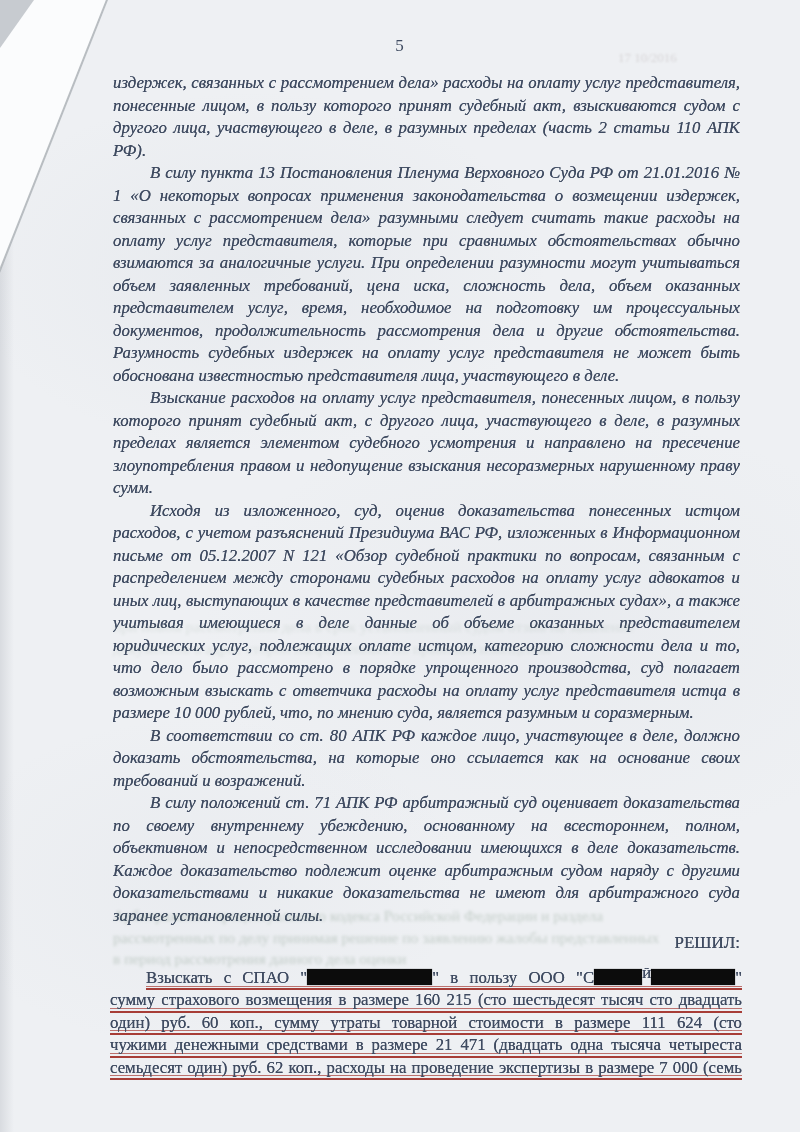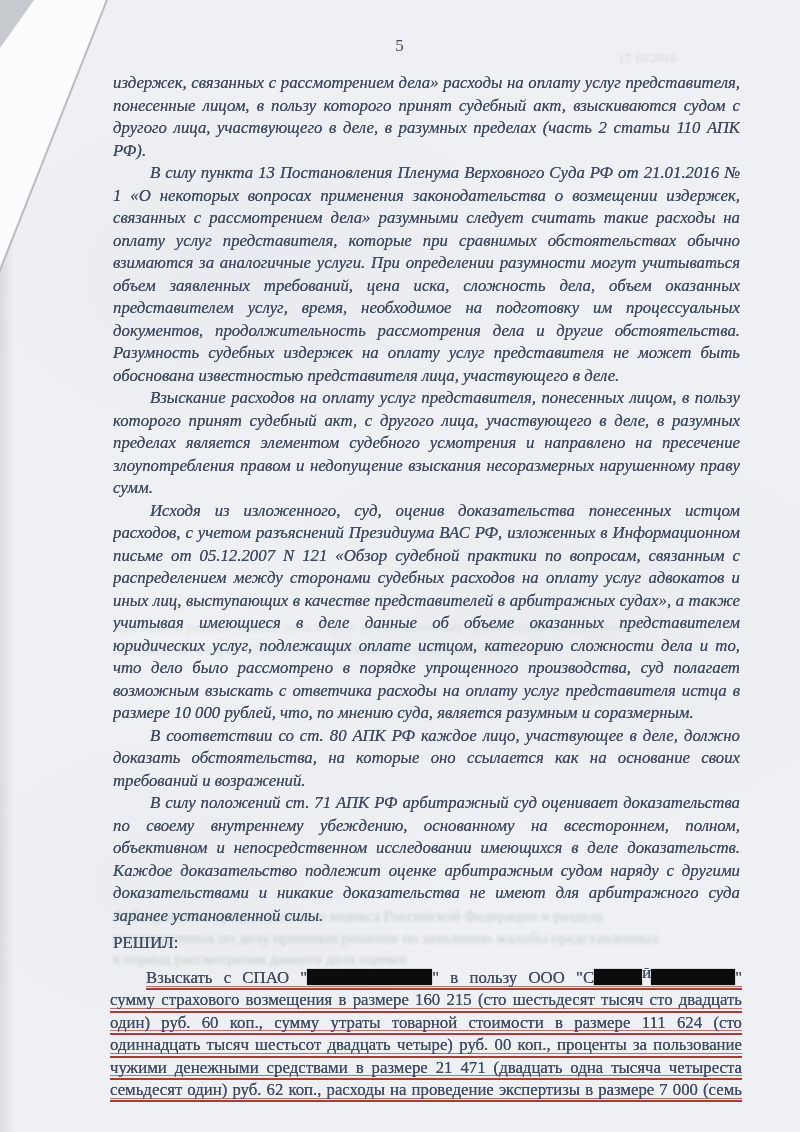--- a/index.html
+++ b/index.html
@@ -28,21 +28,21 @@
   .pageno{position:absolute;top:36px;left:0;width:100%;text-align:center;
     font-size:17px;letter-spacing:1px;}
   .content{
     position:absolute;left:113px;top:72px;width:627px;height:858px;overflow:hidden;
     font-size:16.8px;line-height:22.5px;text-align:justify;
     text-shadow:0 0 .4px currentColor;
   }
   .content p{margin:0;text-indent:37px;font-style:italic;}
   .content p.no-indent{text-indent:0;}
   .resolution{position:absolute;top:933px;left:113px;width:627px;z-index:3;
-    text-align:left;font-size:17px;text-shadow:0 0 .4px currentColor;}
+    text-align:right;font-size:17px;text-shadow:0 0 .4px currentColor;}
   .operative{position:absolute;top:968px;left:110px;width:632px;z-index:3;
     font-size:16.8px;text-shadow:0 0 .4px currentColor;}
   .op-line{
     height:22.4px;line-height:20px;overflow:hidden;
     text-align:justify;text-align-last:justify;
     background-image:linear-gradient(rgba(161,46,39,.92),rgba(161,46,39,.92)),
                      linear-gradient(rgba(161,46,39,.65),rgba(161,46,39,.65));
     background-repeat:no-repeat;
     background-size:100% 2px,100% 1.4px;
     background-position:0 20.4px,0 17.6px;
@@ -100,18 +100,17 @@
   </div>
 
   <div class="resolution">РЕШИЛ:</div>
 
   <div class="operative">
     <div class="op-line first">
       <span class="ind"></span><span>Взыскать с СПАО "</span><span class="redact r1"></span><span>" в пользу ООО "С</span><span class="redact r2"></span><span class="raised">й</span><span class="redact r3"></span><span>"</span>
     </div>
     <div class="op-line">сумму страхового возмещения в размере 160 215 (сто шестьдесят тысяч сто двадцать</div>
     <div class="op-line">один) руб. 60 коп., сумму утраты товарной стоимости в размере 111 624 (сто</div>
-    <div class="op-line">одиннадцать тысяч шестьсот двадцать четыре) руб. 00 коп., проценты за пользование</div>
     <div class="op-line">чужими денежными средствами в размере 21 471 (двадцать одна тысяча четыреста</div>
     <div class="op-line">семьдесят один) руб. 62 коп., расходы на проведение экспертизы в размере 7 000 (семь</div>
   </div>
 
 </div>
 
 </body></html>

